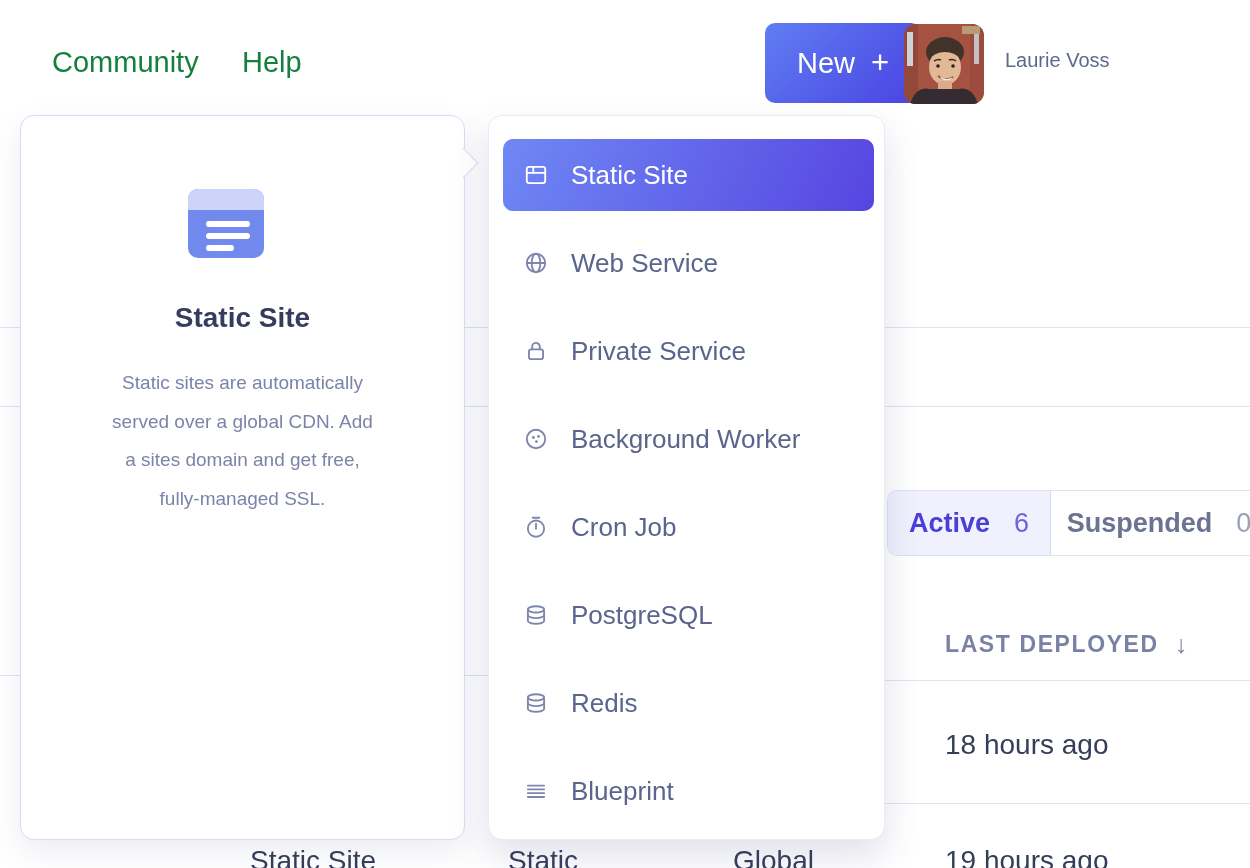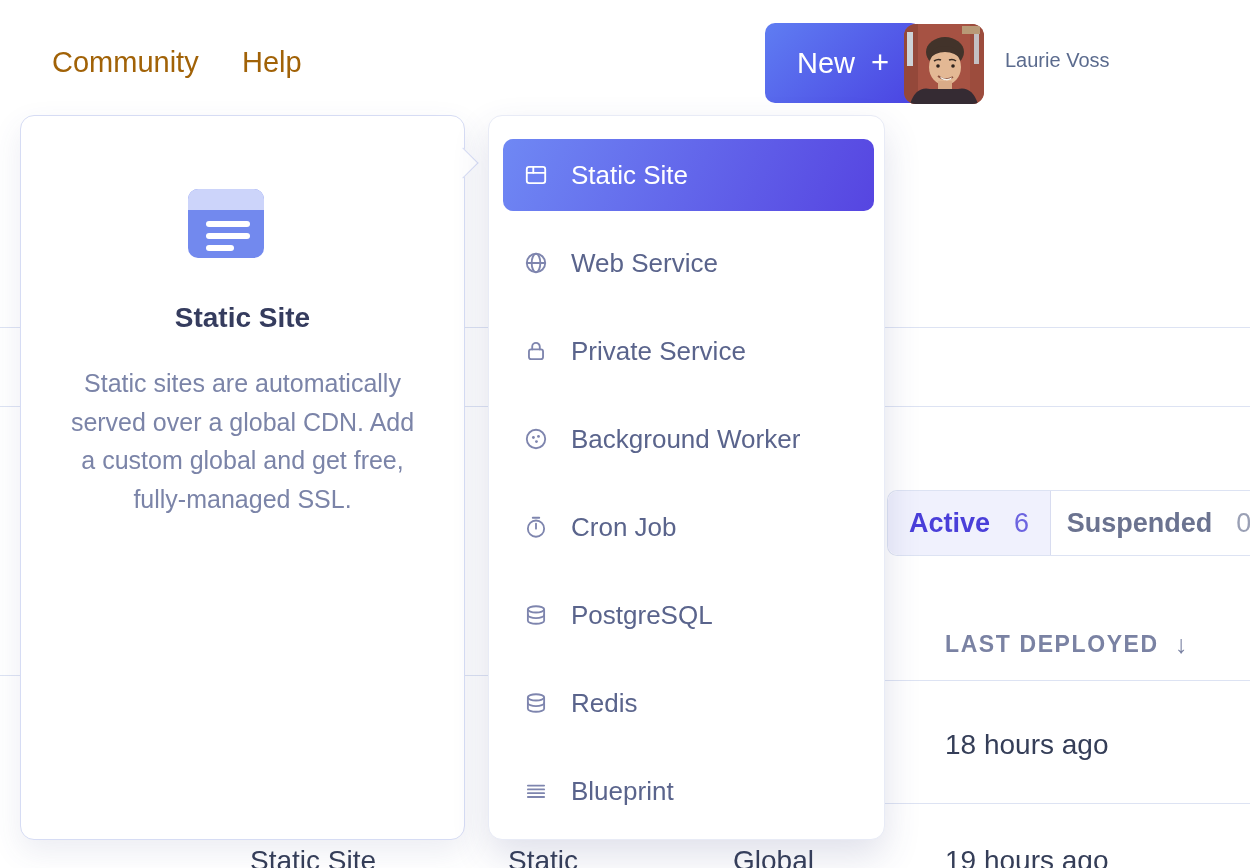--- a/index.html
+++ b/index.html
@@ -4,21 +4,21 @@
 <style>
   * { margin:0; padding:0; box-sizing:border-box; }
   html,body { background:#fff; }
   body { font-family:"Liberation Sans","DejaVu Sans",sans-serif; }
   .stage {
     position:relative; width:1250px; height:868px;
     background:#ffffff; overflow:hidden;
   }
 
   
-  .nav-link { position:absolute; top:46px; font-size:29px; color:#a16207; cursor:pointer; }
+  .nav-link { position:absolute; top:46px; font-size:29px; color:#15803d; cursor:pointer; }
   .nav-link.community { left:52px; }
   .nav-link.help { left:242px; }
   .new-btn {
     position:absolute; left:717px; top:23px; width:156px; height:80px;
     border:none; border-radius:10px; cursor:pointer;
     background:linear-gradient(135deg,#5f7df2 0%,#4a43e2 100%);
     color:#fff; font-size:29px; font-family:inherit;
     display:flex; align-items:center; justify-content:center; gap:16px;margin-left:48px;
   }
   .new-btn .plus { font-size:31px; font-weight:400; }
@@ -81,21 +81,21 @@
   .card-icon .bar { height:6px; border-radius:3px; background:#fff; margin-left:18px; }
   .card-icon .bar.b1 { margin-top:11px; width:44px; }
   .card-icon .bar.b2 { margin-top:6px; width:44px; }
   .card-icon .bar.b3 { margin-top:6px; width:28px; }
   .card-title {
     position:absolute; left:0; top:186px; width:100%; text-align:center;
     font-size:28px; font-weight:700; color:#353c5e;
   }
   .card-desc {
     position:absolute; left:0; top:248px; width:100%; text-align:center;
-    font-size:25px; line-height:38.5px; color:#7b84a8;
+    font-size:19px; line-height:38.5px; color:#7b84a8;
   }
   .learn-more {
     position:absolute; left:0; top:403px; width:100%; text-align:center;
     font-size:25px; color:#4b50e2; cursor:pointer;
   }
 
   
   .menu {
     position:absolute; left:488px; top:115px; width:397px; height:725px;
     background:#fff; border:1px solid #e8ebf6; border-radius:14px;
@@ -182,21 +182,21 @@
     <div class="card-icon">
       <div class="topbar"></div>
       <div class="bar b1"></div>
       <div class="bar b2"></div>
       <div class="bar b3"></div>
     </div>
     <div class="card-title">Static Site</div>
     <div class="card-desc">
       <div>Static sites are automatically</div>
       <div>served over a global CDN. Add</div>
-      <div>a custom global and get free,</div>
+      <div>a sites domain and get free,</div>
       <div>fully-managed SSL.</div>
     </div>
   </div>
   <div class="card-notch"></div>
 
   <div class="menu">
 
     <div class="menu-item selected">
       <span class="mi-icon">
         <svg viewBox="0 0 24 24" fill="none" stroke="currentColor" stroke-width="1.7" stroke-linecap="round">

